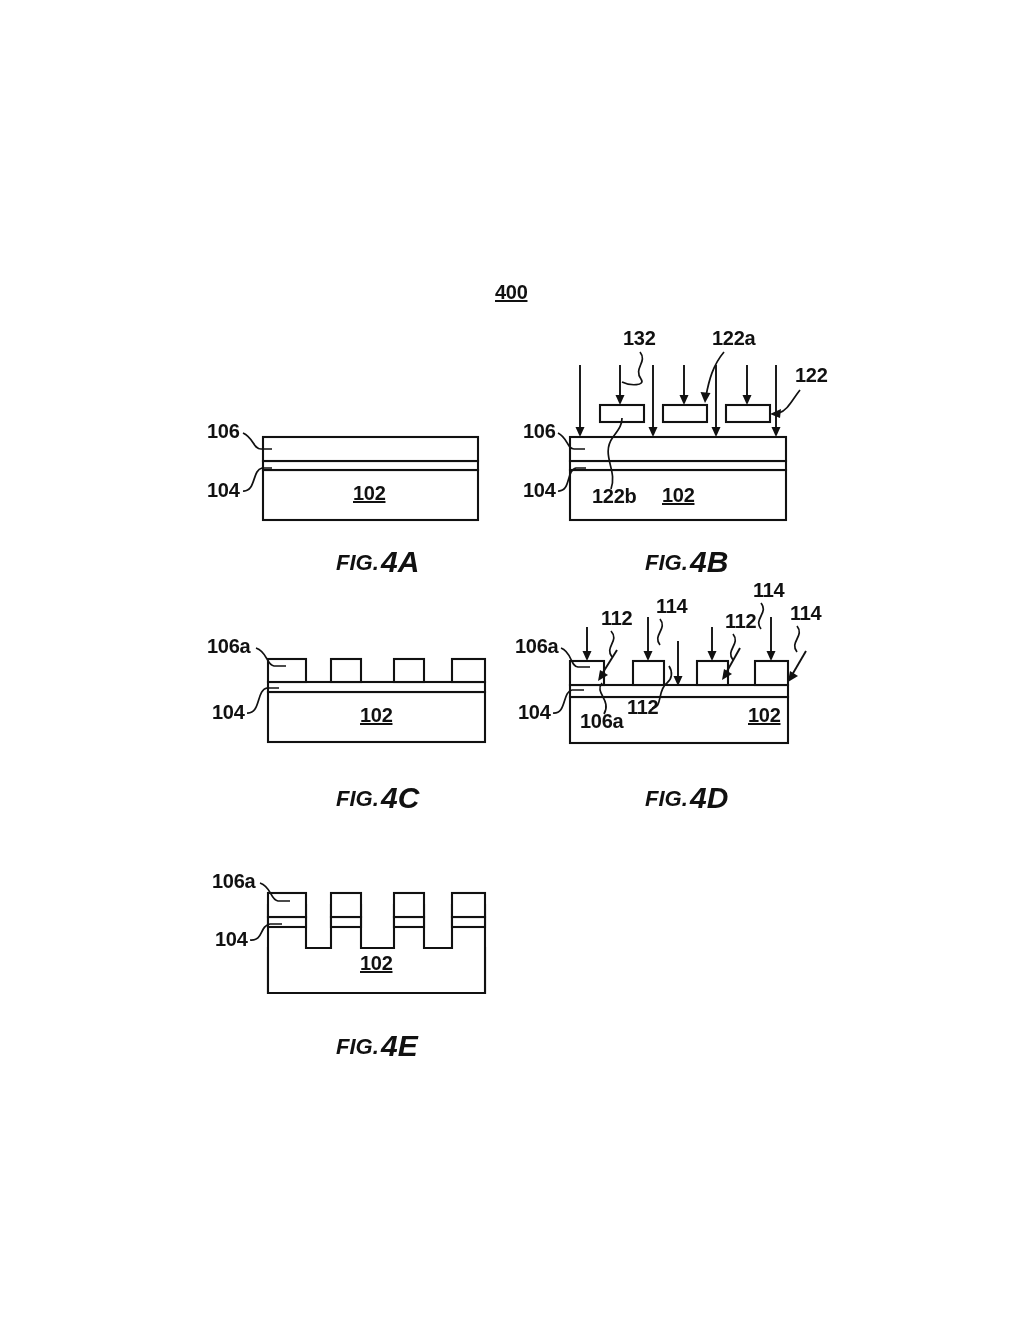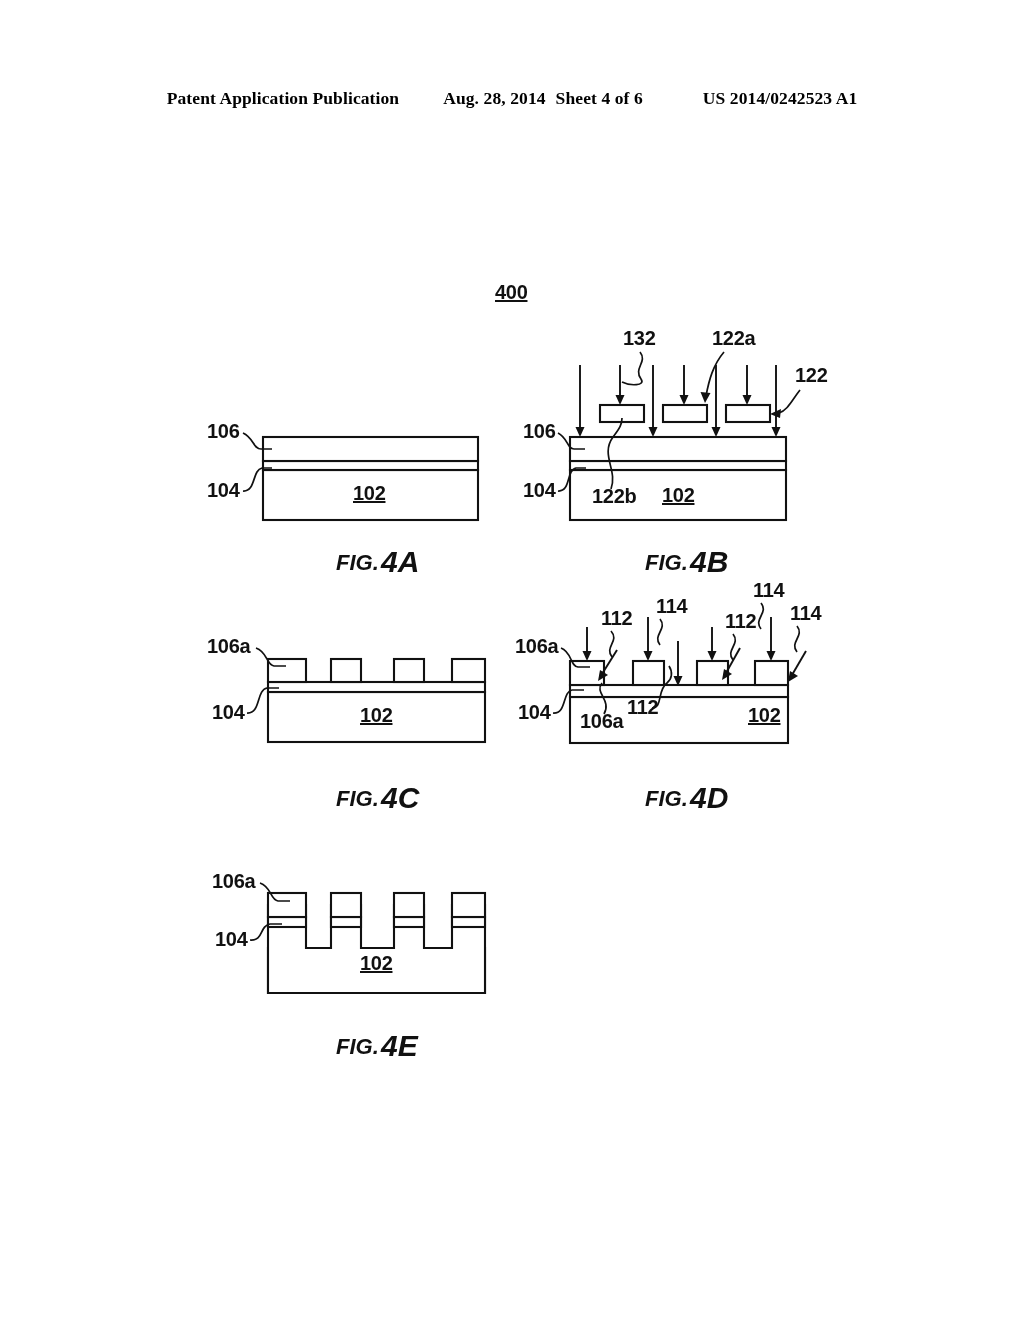--- a/index.html
+++ b/index.html
@@ -79,26 +79,20 @@
     font-style: italic;
     font-size: 30px;
     fill: #111;
   }
 </style>
 </head>
 <body>
 
 <div id="page">
 
-  <div id="header">
-    <span class="h-pub">Patent Application Publication</span>
-    <span class="h-date">Aug. 28, 2014</span>
-    <span class="h-sheet">Sheet 4 of 6</span>
-    <span class="h-num">US 2014/0242523 A1</span>
-  </div>
 
   <div id="drawing">
     <svg width="1024" height="1320" viewBox="0 0 1024 1320">
 
       <text class="reftext-u" x="495" y="299">400</text>
 
       <g>
 
         <rect class="solidfill" x="263" y="470" width="215" height="50"></rect>
 

